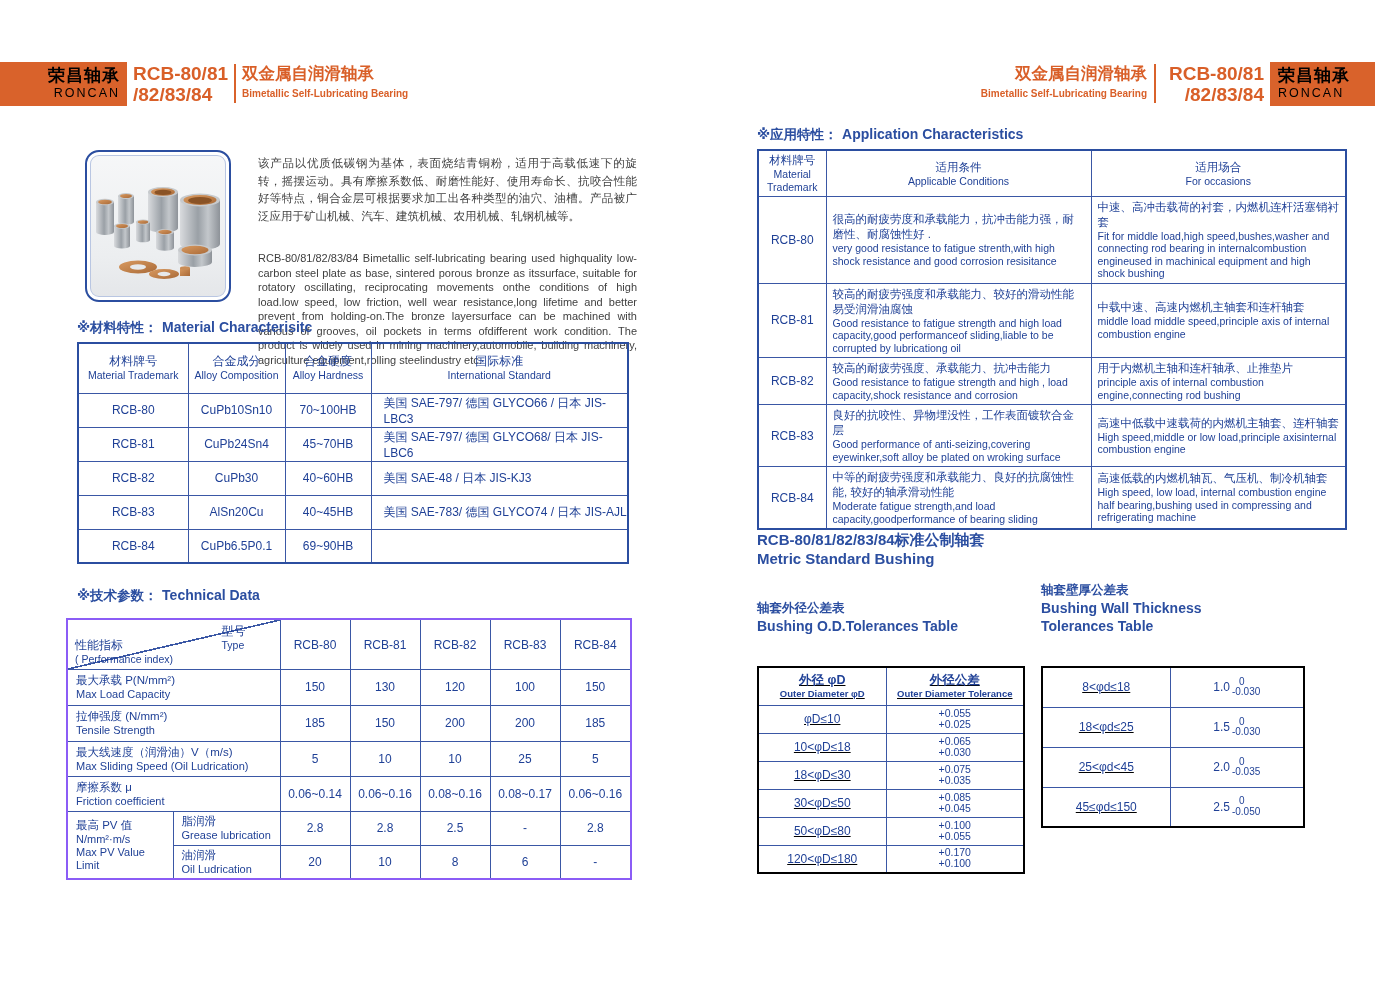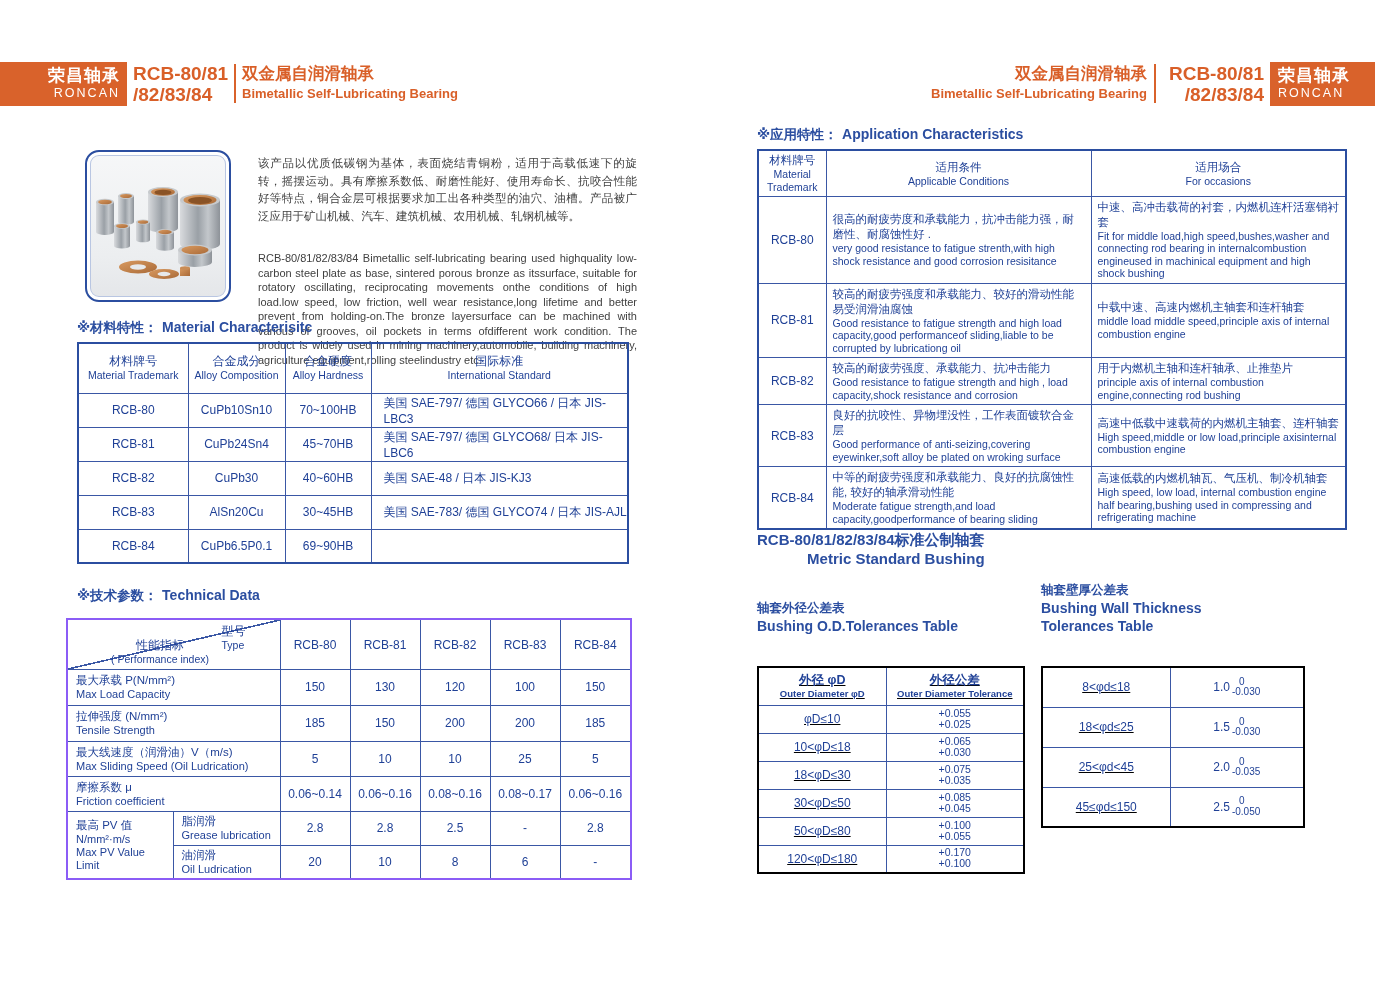--- a/index.html
+++ b/index.html
@@ -1,27 +1,27 @@
 <!DOCTYPE html>
 <html><head>
 <meta charset="utf-8">
 <style>
   * { margin:0; padding:0; box-sizing:border-box; }
   body { background:#ffffff; font-family:"Liberation Sans","DejaVu Sans",sans-serif; }
   .sheet { position:relative; width:1375px; height:996px; background:#ffffff; overflow:hidden; }
 
   
   .hdr { position:absolute; top:62px; height:44px; }
-  .logo-box { position:absolute; top:0; height:44px; background:#D9622B; color:#ffffff; }
+  .logo-box { position:absolute; top:0; height:44px; background:#D9622B; color:#000000; }
   .logo-cn { font-weight:bold; font-size:17px; line-height:20px; letter-spacing:1px; }
   .logo-en { font-size:12.5px; line-height:15px; letter-spacing:2px; }
   .model { position:absolute; top:1px; color:#D95F28; font-weight:bold; font-size:19px; line-height:21px; }
   .vdiv { position:absolute; top:2px; width:2px; height:39px; background:#D9622B; }
   .ptitle-cn { font-weight:bold; font-size:16.5px; line-height:21px; color:#D95F28; }
-  .ptitle-en { font-weight:bold; font-size:13px; line-height:20px; color:#D95F28; }
+  .ptitle-en { font-weight:bold; font-size:10px; line-height:20px; color:#D95F28; }
 
   .hdr-left { left:0; width:687px; }
   .hdr-left .logo-box { left:0; width:127px; text-align:right; padding:4px 7px 0 0; }
   .hdr-left .model { left:133px; }
   .hdr-left .vdiv { left:234px; }
   .hdr-left .ptitle { position:absolute; left:242px; top:1px; }
 
   .hdr-right { left:688px; width:687px; }
   .hdr-right .logo-box { right:0; width:105px; text-align:left; padding:4px 0 0 8px; }
   .hdr-right .model { right:111px; text-align:right; }
@@ -54,31 +54,31 @@
 
   .tech { position:absolute; left:66px; top:618px; width:564px; border:2px solid #8b5cf6; }
   .tech th { height:50px; }
   .tech td { text-align:center; font-size:12px;margin-top:11px; }
   .tech .lbl { text-align:left; padding-left:8px; }
   .tech .lbl .cell-cn { font-size:11.5px; }
   .tech .lbl .cell-en { font-size:11px; }
   .corner { position:relative; padding:0;
             background:linear-gradient(to bottom right, transparent calc(50% - 0.8px), #3A57A5 calc(50% - 0.8px) calc(50% + 0.8px), transparent calc(50% + 0.8px)); }
   .corner .c-top { position:absolute; top:4px; right:34px; text-align:left; }
-  .corner .c-bot { position:absolute; bottom:3px; left:7px; text-align:center;margin-left:36px; }
+  .corner .c-bot { position:absolute; bottom:3px; left:7px; text-align:left; }
 
   
   .app { position:absolute; left:757px; top:149px; width:588px; border:2px solid #2B4EA0; }
   .app th { text-align:center; height:46px; }
   .app td { vertical-align:middle; padding:3px 6px; }
   .app td.mdl { text-align:center; font-size:12px; }
   .app .cell-cn { font-size:11.5px; line-height:15px; }
   .app .cell-en { font-size:10.5px; line-height:12.5px; }
 
-  .metric-hd { position:absolute; left:757px; top:530px; color:#2B4EA0; font-weight:bold; font-size:15px; line-height:19px;text-align:right; }
+  .metric-hd { position:absolute; left:757px; top:530px; color:#2B4EA0; font-weight:bold; font-size:15px; line-height:19px; }
 
   .sub-hd { position:absolute; color:#2B4EA0; font-weight:bold; }
   .sub-hd .s-cn { font-size:12.5px; line-height:17px; }
   .sub-hd .s-en { font-size:14px; line-height:18px; }
 
   .tol { border:2px solid #000000; position:absolute; top:666px;text-decoration:underline; }
   .tol th { height:38px; text-align:center; }
   .tol td { text-align:center; }
   .tol .h-cn { font-size:12.5px; line-height:15px; font-weight:bold; }
   .tol .h-en { font-size:9.5px; line-height:12px; font-weight:bold; }
@@ -242,21 +242,21 @@
     </tr>
     <tr>
       <td>RCB-82</td>
       <td>CuPb30</td>
       <td>40~60HB</td>
       <td class="std">美国 SAE-48 / 日本 JIS-KJ3</td>
     </tr>
     <tr>
       <td>RCB-83</td>
       <td>AlSn20Cu</td>
-      <td>30~45HB</td>
+      <td>40~45HB</td>
       <td class="std">美国 SAE-783/ 德国 GLYCO74 / 日本 JIS-AJL</td>
     </tr>
     <tr>
       <td>RCB-84</td>
       <td>CuPb6.5P0.1</td>
       <td>69~90HB</td>
       <td class="std"></td>
     </tr>
   </tbody>
     </table>

